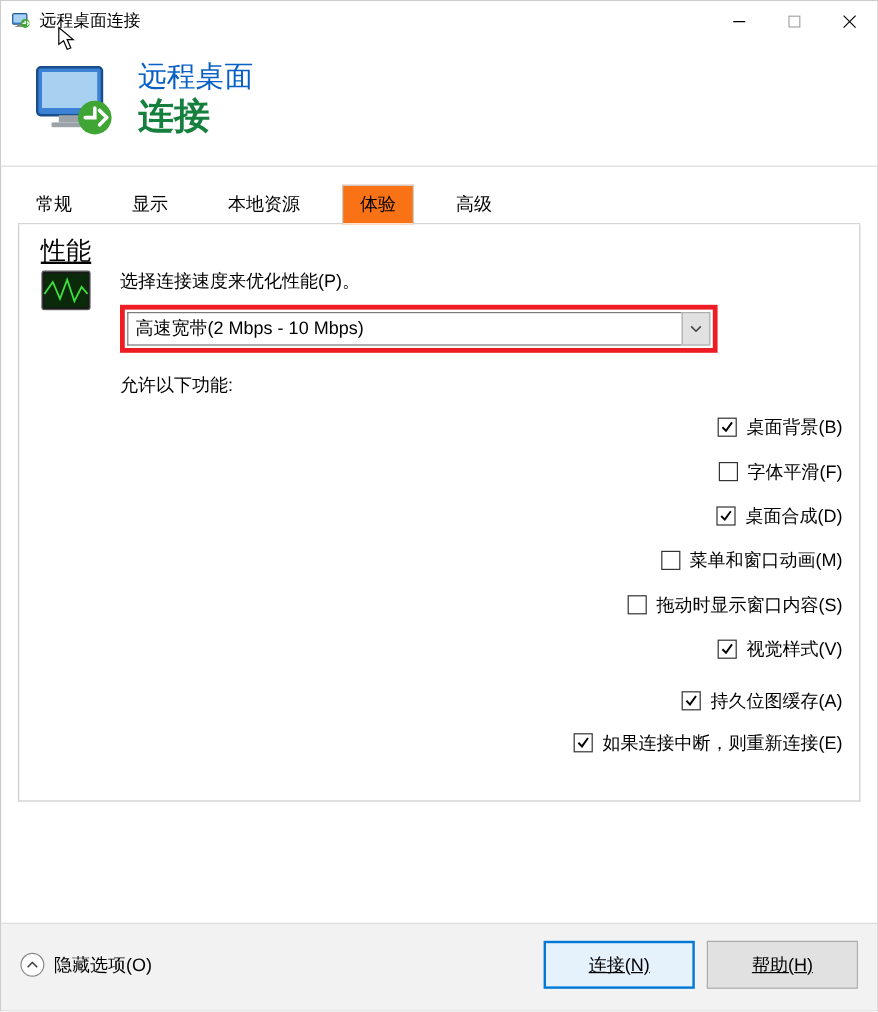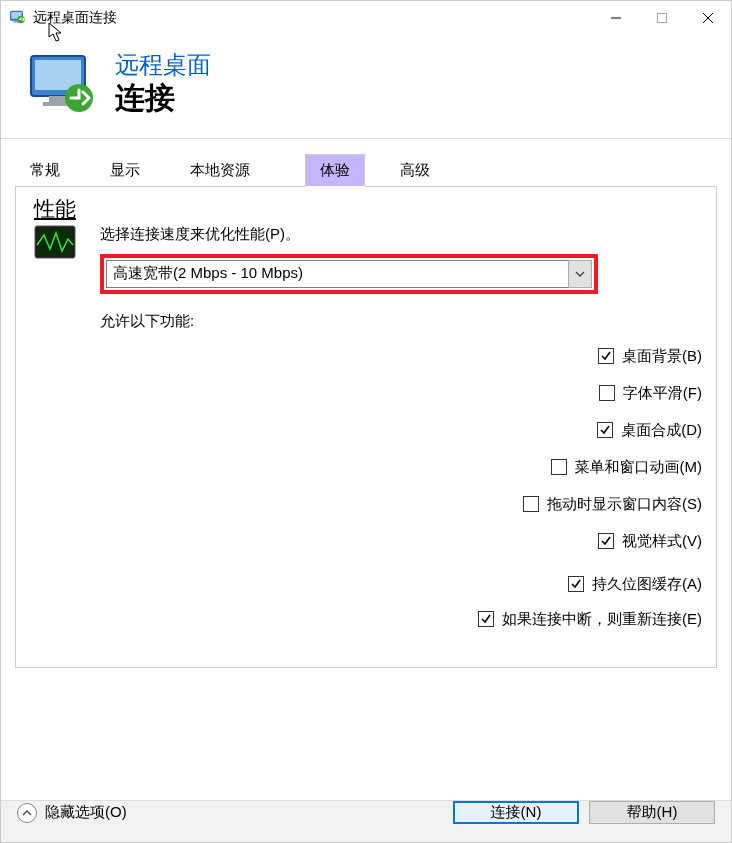--- a/index.html
+++ b/index.html
@@ -62,21 +62,21 @@
       position: relative;
     }
     .header-text-1 {
       font-size: 24px;
       color: #0860c6;
       font-weight: 400;
       line-height: 1.2;
     }
     .header-text-2 {
       font-size: 30px;
-      color: #000000;
+      color: #15803d;
       font-weight: 700;
       line-height: 1.2;
     }
     
     .tab-area {
       padding: 14px 14px 0 14px;
       flex: 1;
       display: flex;
       flex-direction: column;
     }
@@ -90,24 +90,23 @@
       font-size: 15px;
       color: #000;
       background: transparent;
       border: 1px solid transparent;
       border-bottom: none;
       position: relative;
       top: 1px;
       cursor: pointer;
     }
     .tab.active {
-      background: #c4b5fd;
+      background: #f97316;
       border: 1px solid #ccc;
       border-bottom: 1px solid #fff;
-      margin-left: 20px;
     }
     .tab-content {
       border: 1px solid #ccc;
       border-top: none;
       padding: 14px 14px 22px 14px;
       background: #fff;
     }
     
     .groupbox {
       position: relative;
@@ -192,21 +191,21 @@
     .cb svg { display: none; width: 12px; height: 12px; }
     .cb.checked svg.check { display: block; }
     .bottom-checks {
       margin-top: 24px;
     }
     .bottom-checks .checkbox-item {
       margin-bottom: 16px;
     }
     
     .footer {
-      padding: 0 16px 18px 16px;
+      padding: 14px 16px 18px 16px;
       display: flex;
       align-items: center;
       border-top: 1px solid #ddd;
       background: #f2f2f2;
     }
     .hide-options {
       display: flex;
       align-items: center;
       font-size: 15px;
       cursor: pointer;
@@ -221,28 +220,29 @@
       margin-right: 8px;
       background: #fff;
     }
     .footer-btns {
       margin-left: auto;
       display: flex;
       gap: 10px;
     }
     .btn {
       min-width: 126px;
-      height: 23px;
+      height: 40px;
       background: #e1e1e1;
       border: 1px solid #adadad;
       font-size: 15px;
       display: flex;
       align-items: center;
       justify-content: center;
       cursor: pointer;
+      text-decoration: underline;
     }
     .btn.primary {
       border: 2px solid #0078d7;
       background: #e5f1fb;
     }
     .cursor-arrow {
       position: absolute;
       left: 48px;
       top: 22px;
       pointer-events: none;

